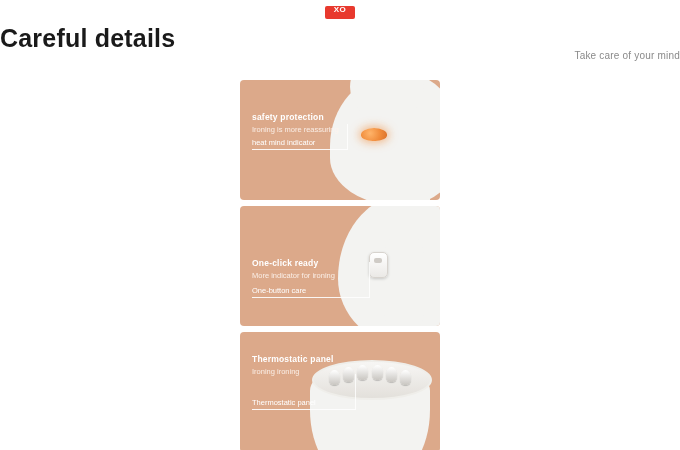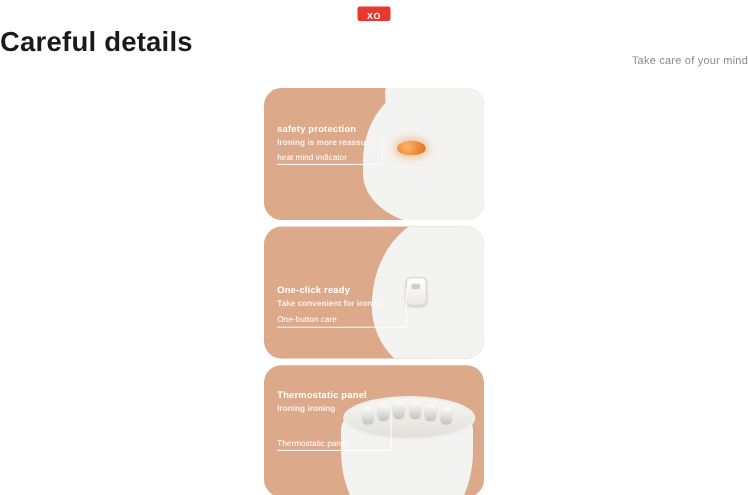--- a/index.html
+++ b/index.html
@@ -24,21 +24,21 @@
   .logo {
     position: absolute;
     top: 6px;
     left: 50%;
     transform: translateX(-50%);
     width: 30px;
     height: 13px;
     background: #e8392e;
     border-radius: 2px;
     display: flex;
-    align-items: flex-end;
+    align-items: flex-start;
     justify-content: center;
   }
   .logo-text {
     color: #ffffff;
     font-size: 8px;
     font-weight: bold;
     letter-spacing: 0.5px;
     line-height: 1;
     font-family: "Liberation Sans", sans-serif;
   }
@@ -65,21 +65,21 @@
     color: #8a8a8a;
     letter-spacing: 0.2px;
   }
 
   
   .panel {
     position: absolute;
     left: 240px;
     width: 200px;
     height: 120px;
-    border-radius: 16px;
+    border-radius: 4px;
     overflow: hidden;
     background: #dca98a;
   }
   #panel-1 { top: 80px; }
   #panel-2 { top: 206px; }
   #panel-3 { top: 332px; }
 
   
   .panel .bg-light {
     position: absolute;
@@ -204,21 +204,21 @@
     z-index: 5;
   }
   .caption-title {
     font-size: 8.5px;
     font-weight: bold;
     letter-spacing: 0.2px;
     margin-bottom: 3px;
   }
   .caption-sub {
     font-size: 7.5px;
-    font-weight: bold;
+    font-weight: normal;
     color: #fdf4ee;
     opacity: 0.92;
   }
   #caption-1 { top: 32px; }
   #caption-2 { top: 52px; }
   #caption-3 { top: 22px; }
 
   
   .callout {
     position: absolute;
@@ -292,21 +292,21 @@
     </div>
   </div>
 
   <div class="panel" id="panel-2">
     <div class="bg-light p2-white"></div>
     <div class="bg-light p2-body"></div>
     <div class="p2-button"></div>
 
     <div class="caption" id="caption-2">
       <div class="caption-title">One-click ready</div>
-      <div class="caption-sub">Take convenient for ironing</div>
+      <div class="caption-sub">More indicator for ironing</div>
     </div>
 
     <div class="callout" id="callout-2">
       <span class="callout-label">One-button care</span>
       <span class="callout-line">
         <span class="riser"></span>
       </span>
     </div>
   </div>
 

